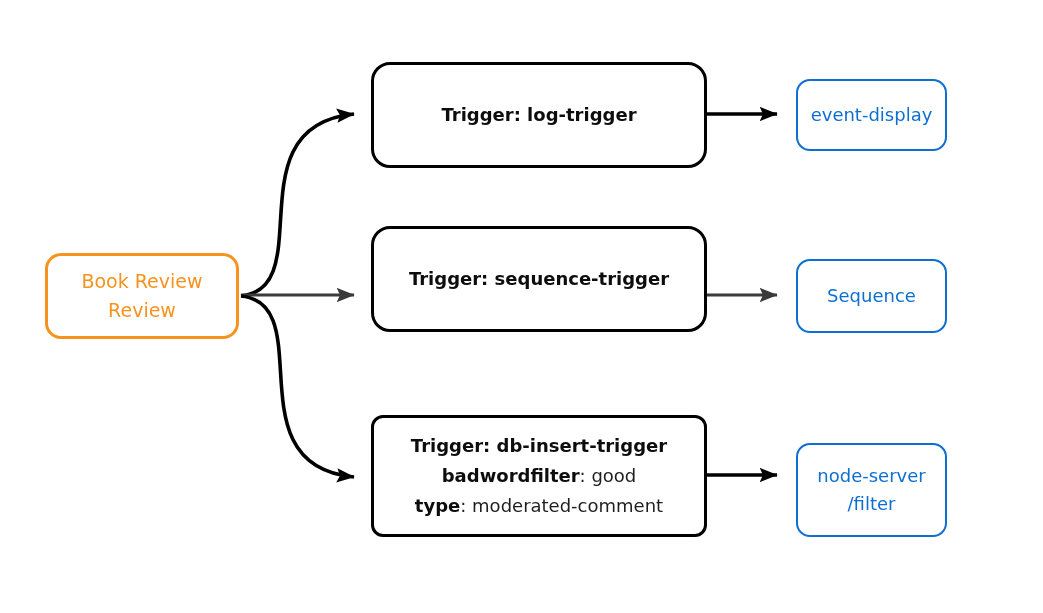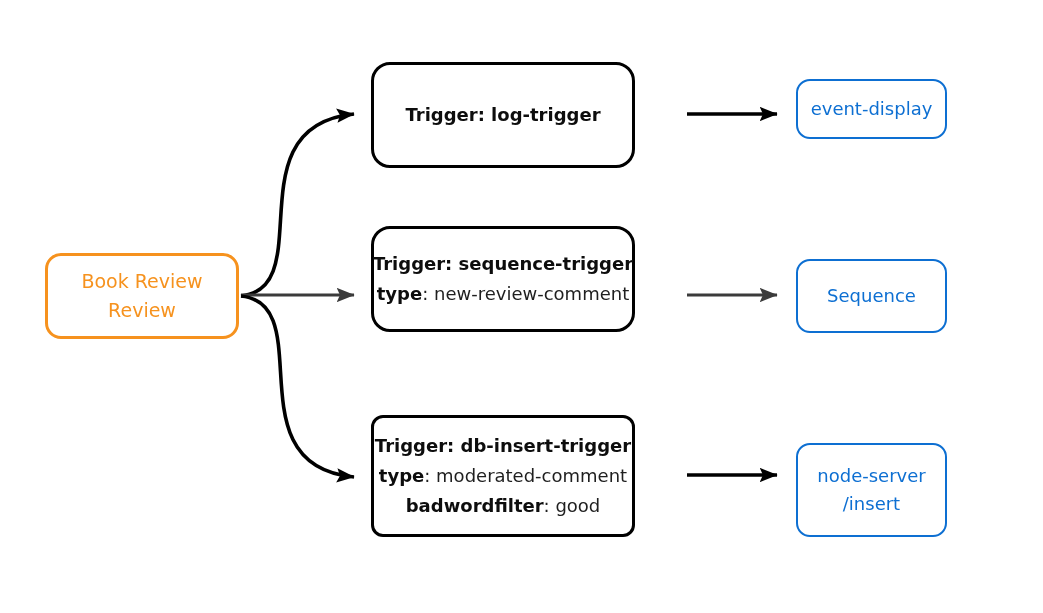--- a/index.html
+++ b/index.html
@@ -17,34 +17,34 @@
     justify-content:center; align-items:center;
     text-align:center; background:#ffffff;
   }
   .node .line { white-space:nowrap; }
   .broker {
     left:45px; top:253px; width:194px; height:86px;
     border:3px solid #f6921e; border-radius:16px;
     color:#f6921e; font-size:19px; line-height:29px;
   }
   .trigger {
-    left:371px; width:264px;
+    left:371px; width:336px;
     border:3px solid #000000; border-radius:19px;
     color:#1f1f1f; font-size:18px; line-height:30px;
   }
   .trigger b { font-weight:bold; color:#0d0d0d; }
   .t1 { top:62px;  height:106px; }
   .t2 { top:226px; height:106px; }
   .t3 { top:415px; height:122px;border-radius:12px; }
   .sink {
     left:796px; width:151px;
     border:2.6px solid #0d6fd2; border-radius:14px;
     color:#0d6fd2; font-size:18px; line-height:28px;
   }
-  .s1 { top:79px;  height:60px;align-items:center; }
+  .s1 { top:79px;  height:72px;align-items:center; }
   .s2 { top:259px; height:74px; }
   .s3 { top:443px; height:94px; }
 </style>
 </head>
 <body>
 
 <div class="canvas">
 
   <svg class="edges" width="1043" height="613" viewBox="0 0 1043 613" xmlns="http://www.w3.org/2000/svg">
     <defs>
@@ -69,35 +69,34 @@
     <div class="line">Book Review</div>
     <div class="line">Review</div>
   </div>
 
   <div class="node trigger t1">
     <div class="line"><b>Trigger: log-trigger</b></div>
   </div>
 
   <div class="node trigger t2">
     <div class="line"><b>Trigger: sequence-trigger</b></div>
-    <div class="line"><b>type</b><span>: new-review-comment</span></div>
   </div>
 
   <div class="node trigger t3">
     <div class="line"><b>Trigger: db-insert-trigger</b></div>
+    <div class="line"><b>badwordfilter</b><span>: good</span></div>
     <div class="line"><b>type</b><span>: moderated-comment</span></div>
-    <div class="line"><b>badwordfilter</b><span>: good</span></div>
   </div>
 
   <div class="node sink s1">
     <div class="line">event-display</div>
   </div>
 
   <div class="node sink s2">
     <div class="line">Sequence</div>
   </div>
 
   <div class="node sink s3">
     <div class="line">node-server</div>
-    <div class="line">/insert</div>
+    <div class="line">/filter</div>
   </div>
 
 </div>
 
 </body></html>

